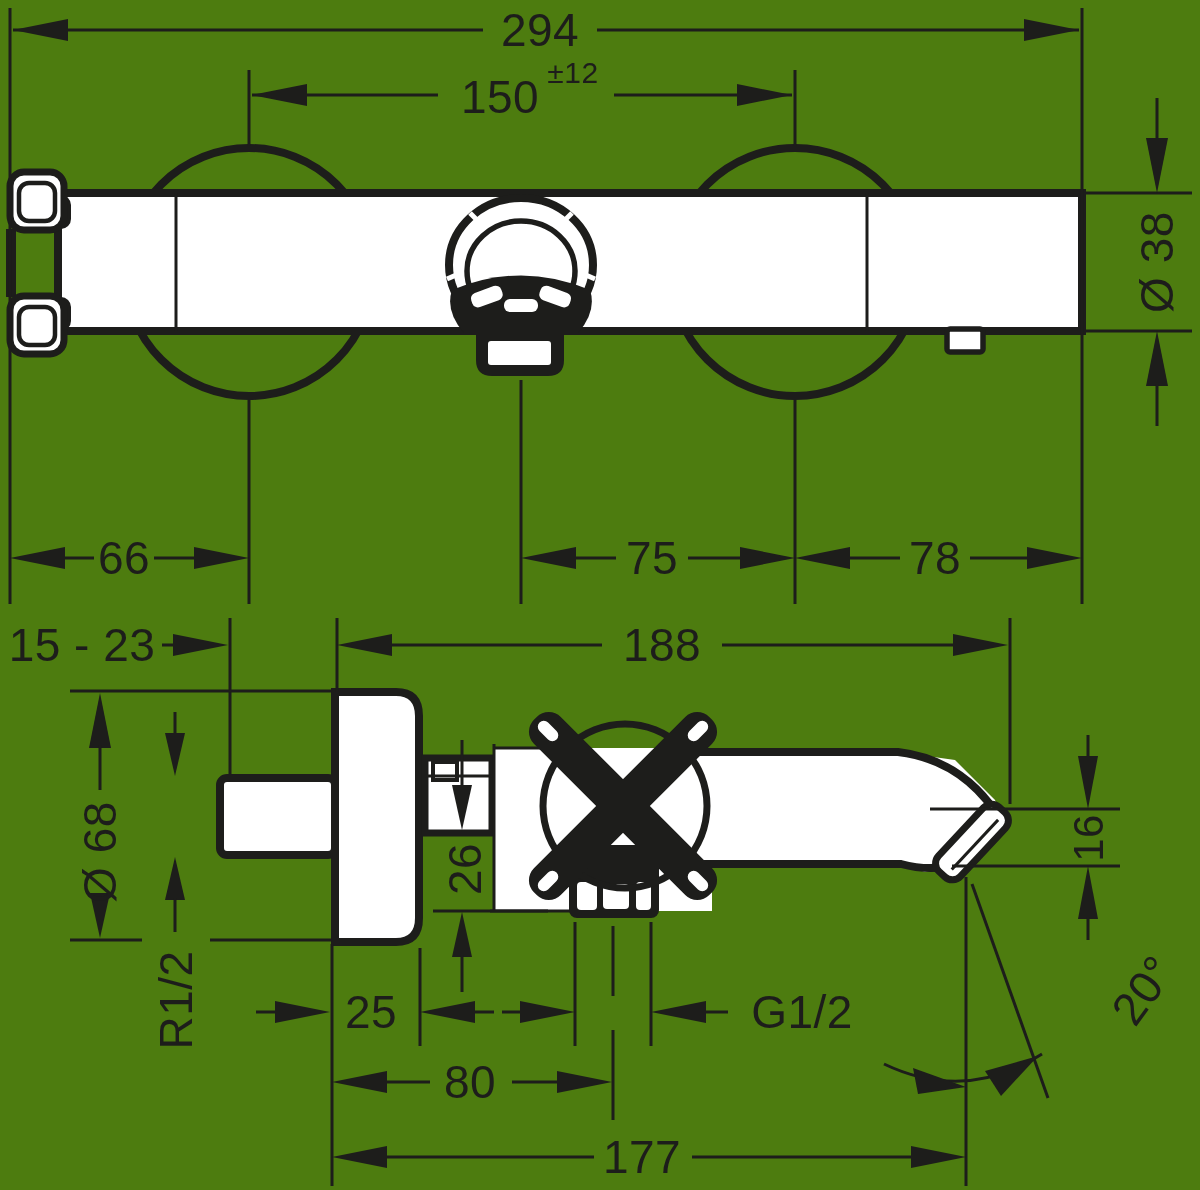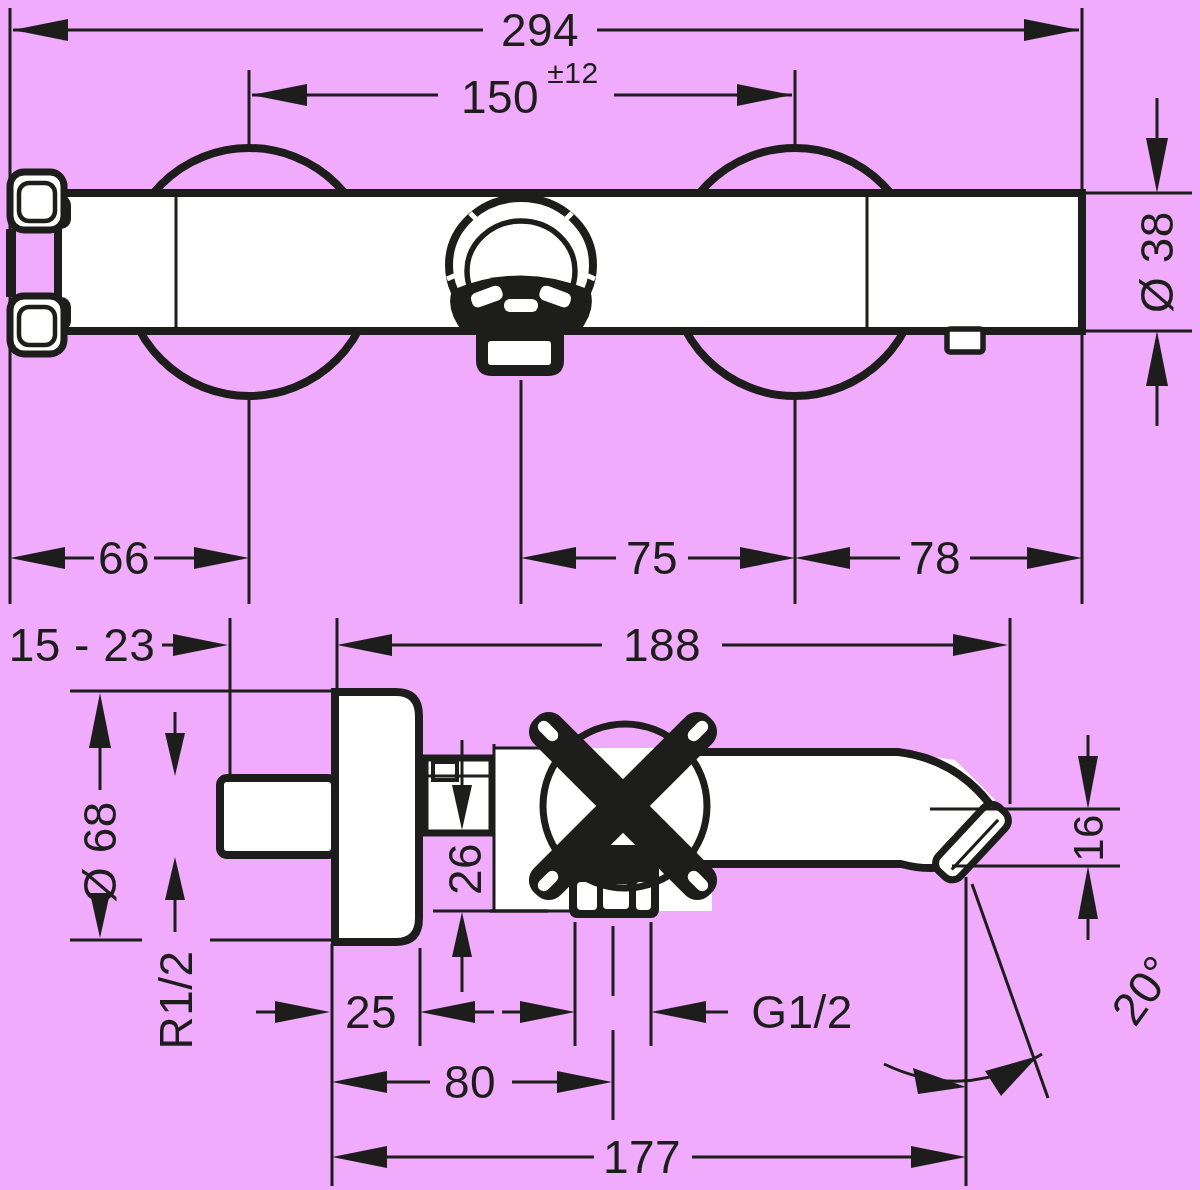--- a/index.html
+++ b/index.html
@@ -1,16 +1,16 @@
 <!DOCTYPE html>
 <html><head>
 <meta charset="utf-8">
 <style>
   html,body{margin:0;padding:0;background:#ffffff;}
-  .stage{width:1200px;height:1190px;background:#f0abfc;position:relative;}
+  .stage{width:1200px;height:1190px;background:#4d7c0f;position:relative;}
   svg{display:block;}
   .dim-text{font-family:"Liberation Sans",sans-serif;font-size:46px;fill:#1d1d1b;
             text-anchor:middle;dominant-baseline:central;letter-spacing:.5px;}
   .dim-text.small{font-size:30px;}
   .outline{stroke:#1d1d1b;fill:#ffffff;}
   .outline-n{stroke:#1d1d1b;fill:none;}
   .thin{stroke:#1d1d1b;stroke-width:3;fill:none;}
   .arrow{fill:#1d1d1b;stroke:none;}
   .blackfill{fill:#1d1d1b;stroke:none;}
   .whitefill{fill:#ffffff;stroke:none;}

